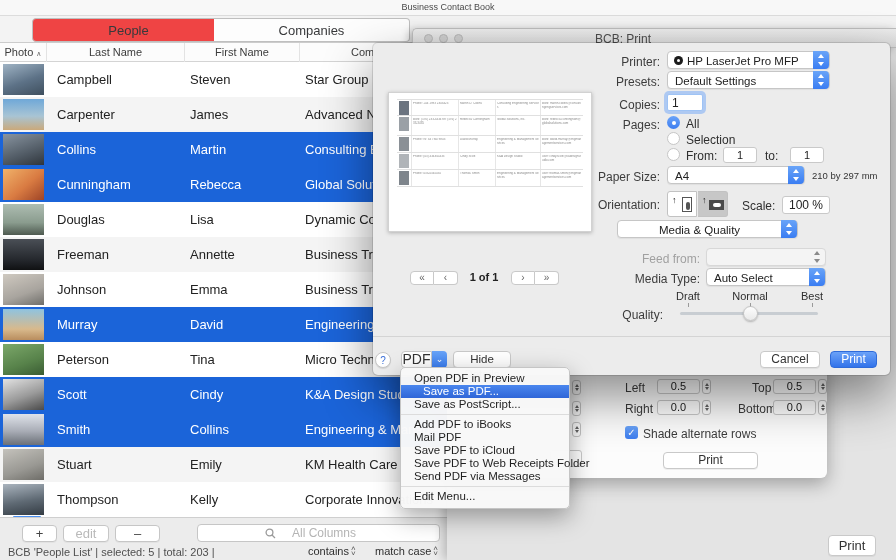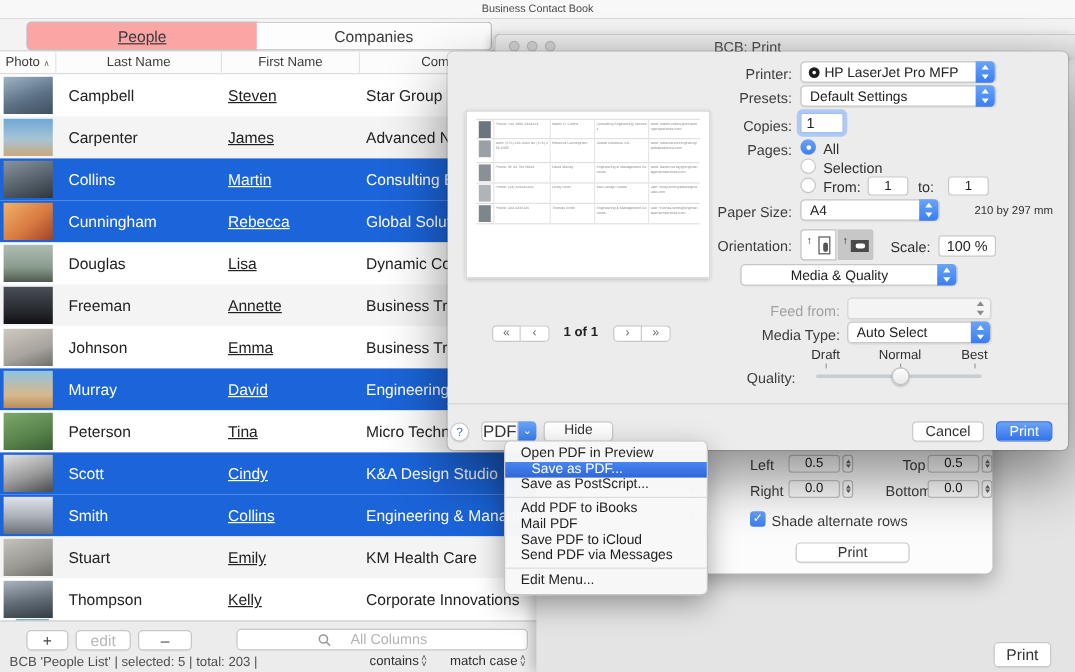--- a/index.html
+++ b/index.html
@@ -5,33 +5,33 @@
   * { margin:0; padding:0; box-sizing:border-box; }
   html,body { width:896px; height:560px; overflow:hidden; }
   body { font-family:"Liberation Sans","DejaVu Sans",sans-serif; background:#e8e8e8; position:relative; }
   .abs { position:absolute; }
 
   
   #main-win { left:0; top:0; width:896px; height:560px; background:#f2f2f2; z-index:0; }
   #main-titlebar { left:0; top:0; width:896px; height:16px; background:#f8f8f8; border-bottom:1px solid #dcdcdc; text-align:center; font-size:9px; color:#4a4a4a; line-height:15px; }
   #tab-bar { left:0; top:16px; width:896px; height:27px; background:#f3f3f3; border-bottom:1px solid #cccccc; }
   .tab { top:2px; height:24px; font-size:13px; color:#38393b; text-align:center; line-height:23px; border:1px solid #bfbfbf; }
-  #tab-people { left:22px; width:193px; background:#fca5a5; border-radius:4px 0 0 4px;text-decoration:underline; }
+  #tab-people { left:32px; width:193px; background:#ef4444; border-radius:4px 0 0 4px; }
   #tab-companies { left:214px; width:196px; background:#fdfdfd; border-left:none; border-radius:0 4px 4px 0; }
 
   #table-area { left:0; top:43px; width:450px; height:474px; overflow:hidden; background:#fff; }
   #table-header { left:0; top:0; width:450px; height:19px; background:#fcfcfc; border-bottom:1px solid #d4d4d4; font-size:11px; color:#3c3c3c; }
   .hdr-cell { top:0; height:19px; line-height:18px; text-align:center; border-right:1px solid #e3e3e3; }
   .rows { left:0; top:19px; width:450px; }
   .row { position:relative; width:450px; height:35px; background:#fff; font-size:13px; color:#222; }
   .row.alt { background:#f4f4f4; }
   .row.sel { background:#1b64d9; color:#fff; }
   .photo { position:absolute; left:3px; top:2px; width:41px; height:31px; }
   .cell-last  { position:absolute; left:57px;  top:10px; width:125px; white-space:nowrap; overflow:hidden; }
-  .cell-first { position:absolute; left:190px; top:10px; width:110px; white-space:nowrap; overflow:hidden;text-decoration:underline; }
+  .cell-first { position:absolute; left:190px; top:10px; width:110px; white-space:nowrap; overflow:hidden; }
   .cell-co    { position:absolute; left:305px; top:10px; width:145px; white-space:nowrap; overflow:hidden; }
   .ph0 { background:linear-gradient(160deg,#9fb3c4,#5d7287 55%,#3f4f5e); }
   .ph1 { background:linear-gradient(180deg,#6fa8d8,#a8c4d4 55%,#caa97b); }
   .ph2 { background:linear-gradient(160deg,#8894a0,#525c66 60%,#2f353c); }
   .ph3 { background:linear-gradient(140deg,#f0b26a,#d97b42 55%,#9e4426); }
   .ph4 { background:linear-gradient(180deg,#aebdb2,#8a9c8e 60%,#4e5a50); }
   .ph5 { background:linear-gradient(180deg,#4a4f56,#23262b 70%,#101113); }
   .ph6 { background:linear-gradient(160deg,#cfc9c0,#a8a49e 60%,#6f6e6a); }
   .ph7 { background:linear-gradient(180deg,#8fc3e0,#d8b98c 65%,#b98d5e); }
   .ph8 { background:linear-gradient(160deg,#7ca86a,#57824a 60%,#3a5c33); }
@@ -107,21 +107,21 @@
   
   .orient { top:191px; width:30px; height:26px; background:#fff; border:1px solid #c2c2c2; text-align:center; }
   .orient.sel { background:#c7c7c7; }
   .o-arrow { position:absolute; left:4px; top:4px; font-size:9px; color:#222; line-height:9px; }
   .o-page-p { position:absolute; left:14px; top:5px; width:10px; height:15px; border:1px solid #555; background:#fff; }
   .o-page-p:before { content:""; position:absolute; left:2.5px; top:4px; width:4px; height:8px; background:#555; border-radius:2px; }
   .o-page-l { position:absolute; left:11px; top:8px; width:15px; height:10px; background:#4a4a4a; }
   .o-page-l:before { content:""; position:absolute; left:4px; top:2.5px; width:8px; height:4px; background:#fff; border-radius:2px; }
 
   
-  #pdf-menu { left:420px; top:367px; width:170px; background:rgba(248,248,248,.98); border:1px solid #c5c5c5; border-radius:5px; box-shadow:0 8px 24px rgba(0,0,0,.35); z-index:30; padding:4px 0 5px 0; }
+  #pdf-menu { left:400px; top:367px; width:170px; background:rgba(248,248,248,.98); border:1px solid #c5c5c5; border-radius:5px; box-shadow:0 8px 24px rgba(0,0,0,.35); z-index:30; padding:4px 0 5px 0; }
   .menu-item { position:relative; height:12.8px; line-height:12.8px; font-size:11.5px; color:#1f1f1f; padding-left:13px; white-space:nowrap; }
   .menu-item.hl { background:linear-gradient(#4a86ee,#2f66d8); color:#fff;padding-left:22px; }
   .menu-sep { height:1px; background:#dcdcdc; margin:3.5px 0; }
   .hidden-stepper { position:absolute; background:#fff; border:1px solid #c5c5c5; border-radius:3px; z-index:13; }
 
   svg { display:block; }
 </style>
 </head>
 <body>
 
@@ -380,21 +380,21 @@
 <span class="abs s-text" style="left:686px;top:117px;z-index:21;">All</span>
 <div class="abs radio" style="left:667px;top:132px;z-index:21;"></div>
 <span class="abs s-text" style="left:686px;top:133px;z-index:21;">Selection</span>
 <div class="abs radio" style="left:667px;top:148px;z-index:21;"></div>
 <span class="abs s-text" style="left:686px;top:149px;z-index:21;">From:</span>
 <div class="abs m-field" style="left:723px;top:147px;width:34px;height:16px;line-height:15px;z-index:21;">1</div>
 <span class="abs s-text" style="left:765px;top:149px;z-index:21;">to:</span>
 <div class="abs m-field" style="left:790px;top:147px;width:34px;height:16px;line-height:15px;z-index:21;">1</div>
 
 <span class="abs s-label" style="left:560px;top:170px;width:100px;z-index:21;">Paper Size:</span>
-<div class="abs popup" style="left:667px;top:166px;width:116px;height:18px;z-index:21;">
+<div class="abs popup" style="left:667px;top:166px;width:138px;height:18px;z-index:21;">
   <span style="position:absolute;left:7px;top:1px;font-size:11.5px;">A4</span>
   <span class="cap"></span>
 </div>
 <span class="abs" style="left:812px;top:170px;font-size:9.5px;color:#333;z-index:21;">210 by 297 mm</span>
 
 <span class="abs s-label" style="left:560px;top:198px;width:100px;z-index:21;">Orientation:</span>
 <div class="abs orient" style="left:667px;border-radius:3px 0 0 3px;z-index:21;">
   <span class="o-arrow">↑</span>
   <span class="o-page-p"></span>
 </div>
@@ -441,16 +441,17 @@
 <div class="abs blue-btn" style="left:830px;top:351px;width:47px;height:17px;line-height:15px;z-index:21;">Print</div>
 
 <div id="pdf-menu" class="abs">
   <div class="menu-item">Open PDF in Preview</div>
   <div class="menu-item hl">Save as PDF...</div>
   <div class="menu-item">Save as PostScript...</div>
   <div class="menu-sep"></div>
   <div class="menu-item">Add PDF to iBooks</div>
   <div class="menu-item">Mail PDF</div>
   <div class="menu-item">Save PDF to iCloud</div>
+  <div class="menu-item">Save PDF to Web Receipts Folder</div>
   <div class="menu-item">Send PDF via Messages</div>
   <div class="menu-sep"></div>
   <div class="menu-item">Edit Menu...</div>
 </div>
 
 </body></html>

